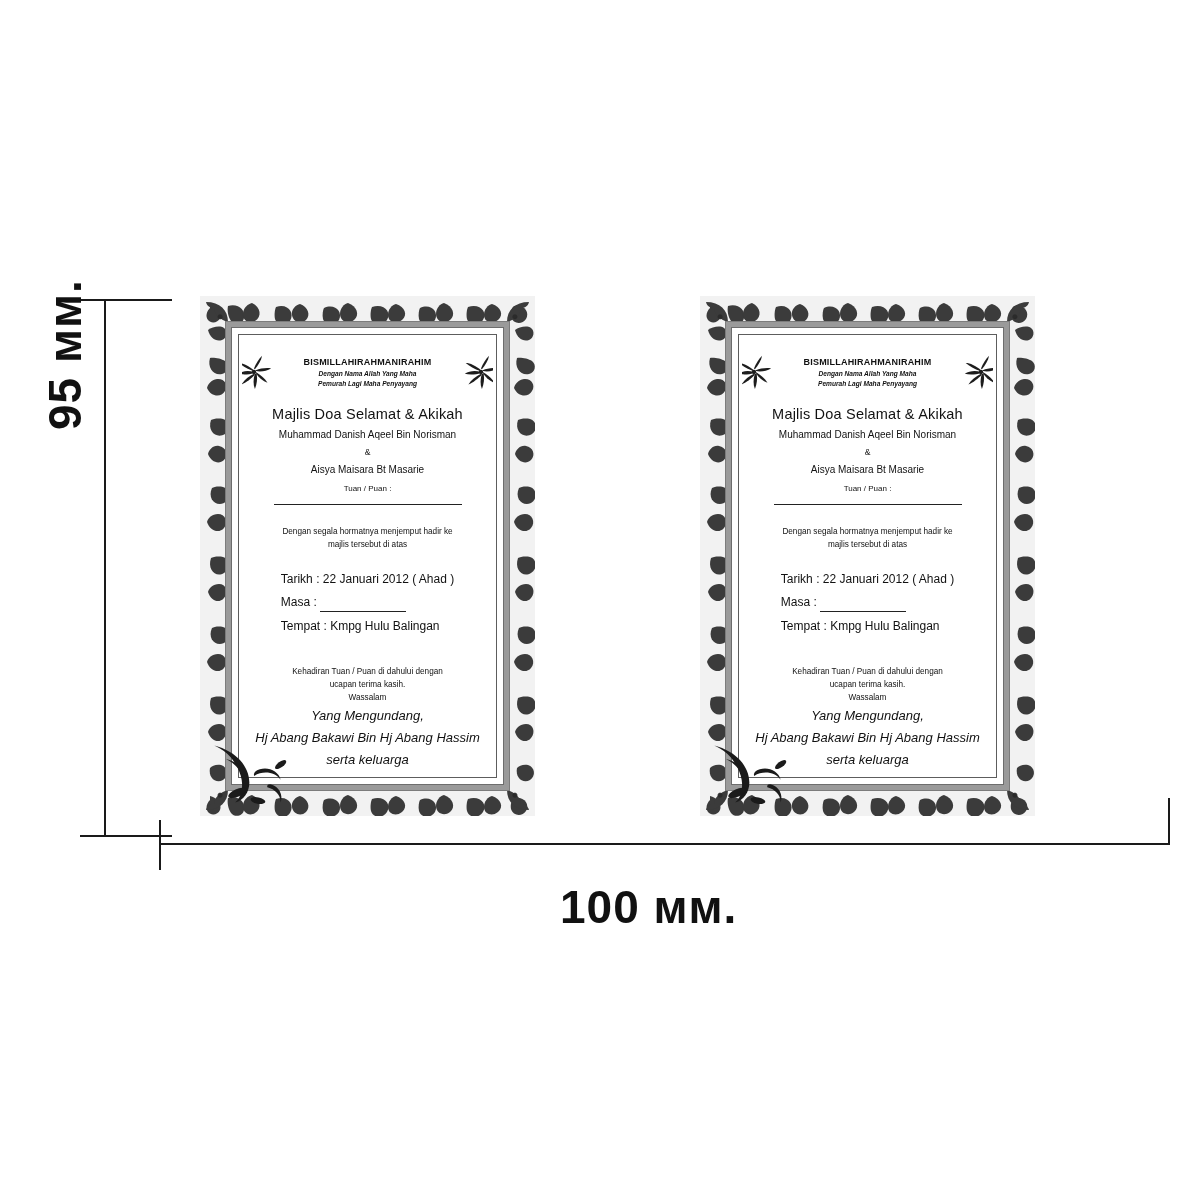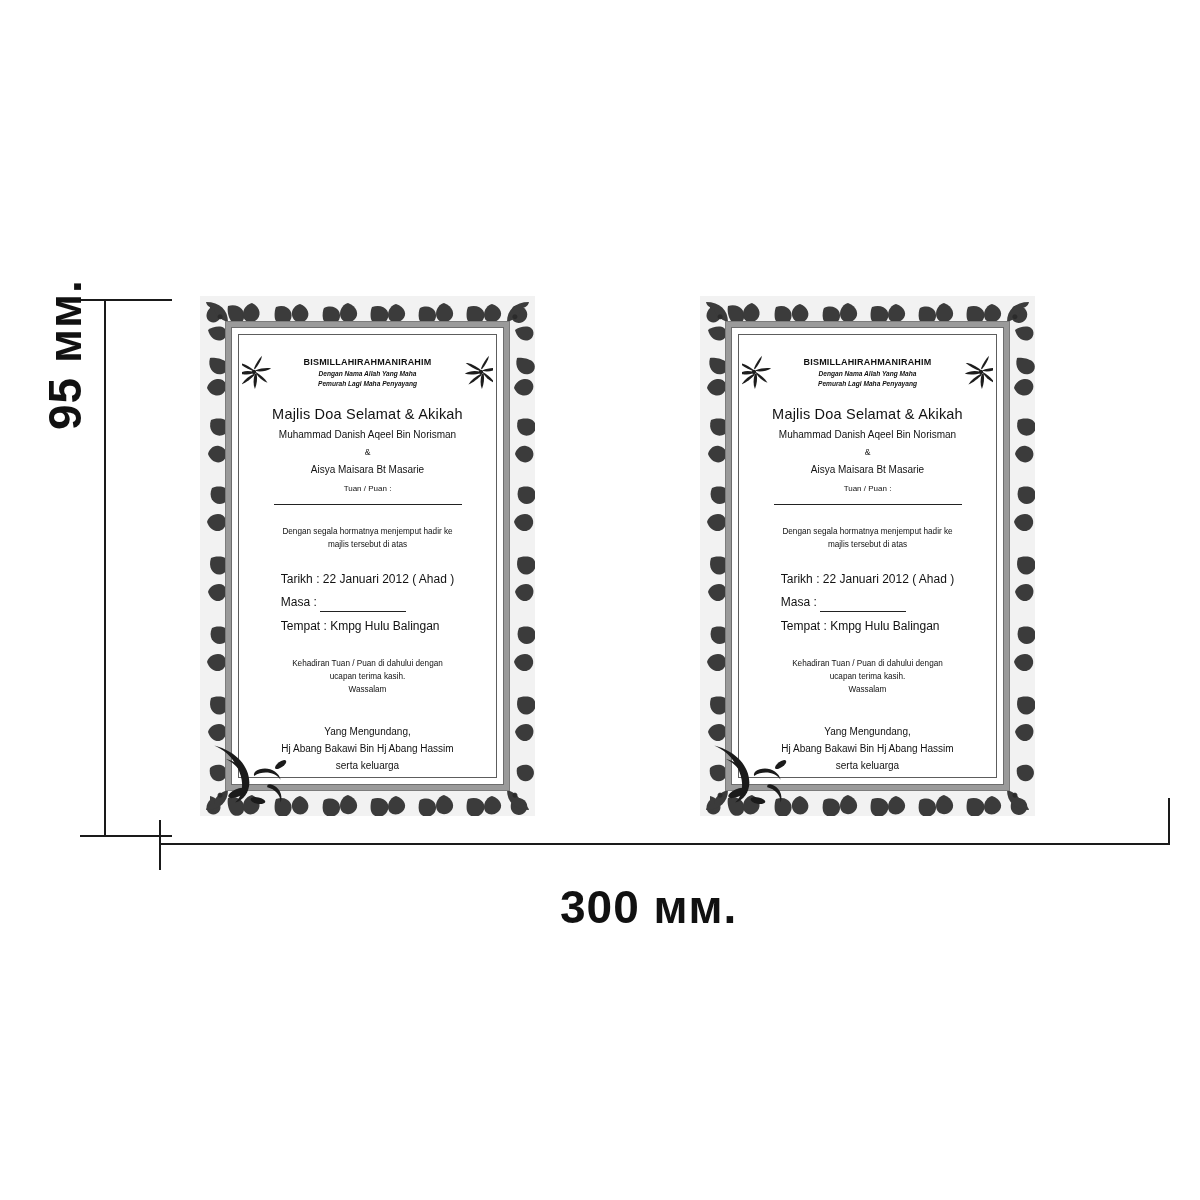--- a/index.html
+++ b/index.html
@@ -240,28 +240,28 @@
   }
   .details div { margin-bottom: 6px; white-space: nowrap; }
   .masa-rule {
     display: inline-block;
     width: 86px;
     border-bottom: 1px solid #222;
     height: 8px;
     vertical-align: bottom;
   }
   .thanks {
-    margin-top: 16px;
+    margin-top: 24px;
     font-size: 8.2px;
     line-height: 1.6;
   }
   .closing {
-    margin-top: 26px;
-    font-size: 10px;
+    font-size: 13px;
     line-height: 1.7;
+    font-style: italic;
   }
   .corner-swirl {
     position: absolute;
     left: 8px;
     bottom: 6px;
     width: 96px;
     height: 72px;
   }
 </style>
 </head>
@@ -272,21 +272,21 @@
   <div class="v-axis"></div>
   <div class="v-tick-top"></div>
   <div class="v-tick-bottom"></div>
   <div class="v-guide-top"></div>
   <div class="v-guide-bottom"></div>
   <div class="dim-label dim-vertical-label">95 мм.</div>
 
   <div class="h-axis"></div>
   <div class="h-tick-left"></div>
   <div class="h-guide-right"></div>
-  <div class="dim-label dim-horizontal-label">300 мм.</div>
+  <div class="dim-label dim-horizontal-label">100 мм.</div>
 
   <div class="card card-left">
     <div class="orn-outer">
       <svg class="orn-svg" viewBox="0 0 335 520" preserveAspectRatio="none">
         <g fill="#2b2b2b" opacity="0.92">
           <path d="M4 4h327v22H4z" fill="none"></path>
 
           <g>
             <path d="M10 8c8 2 12 8 10 14-2 5-9 6-12 2-3-4-1-9 2-12z"></path>
             <path d="M28 10c10-3 18 4 16 12-1 6-9 8-13 3-3-4-4-11-3-15z"></path>

